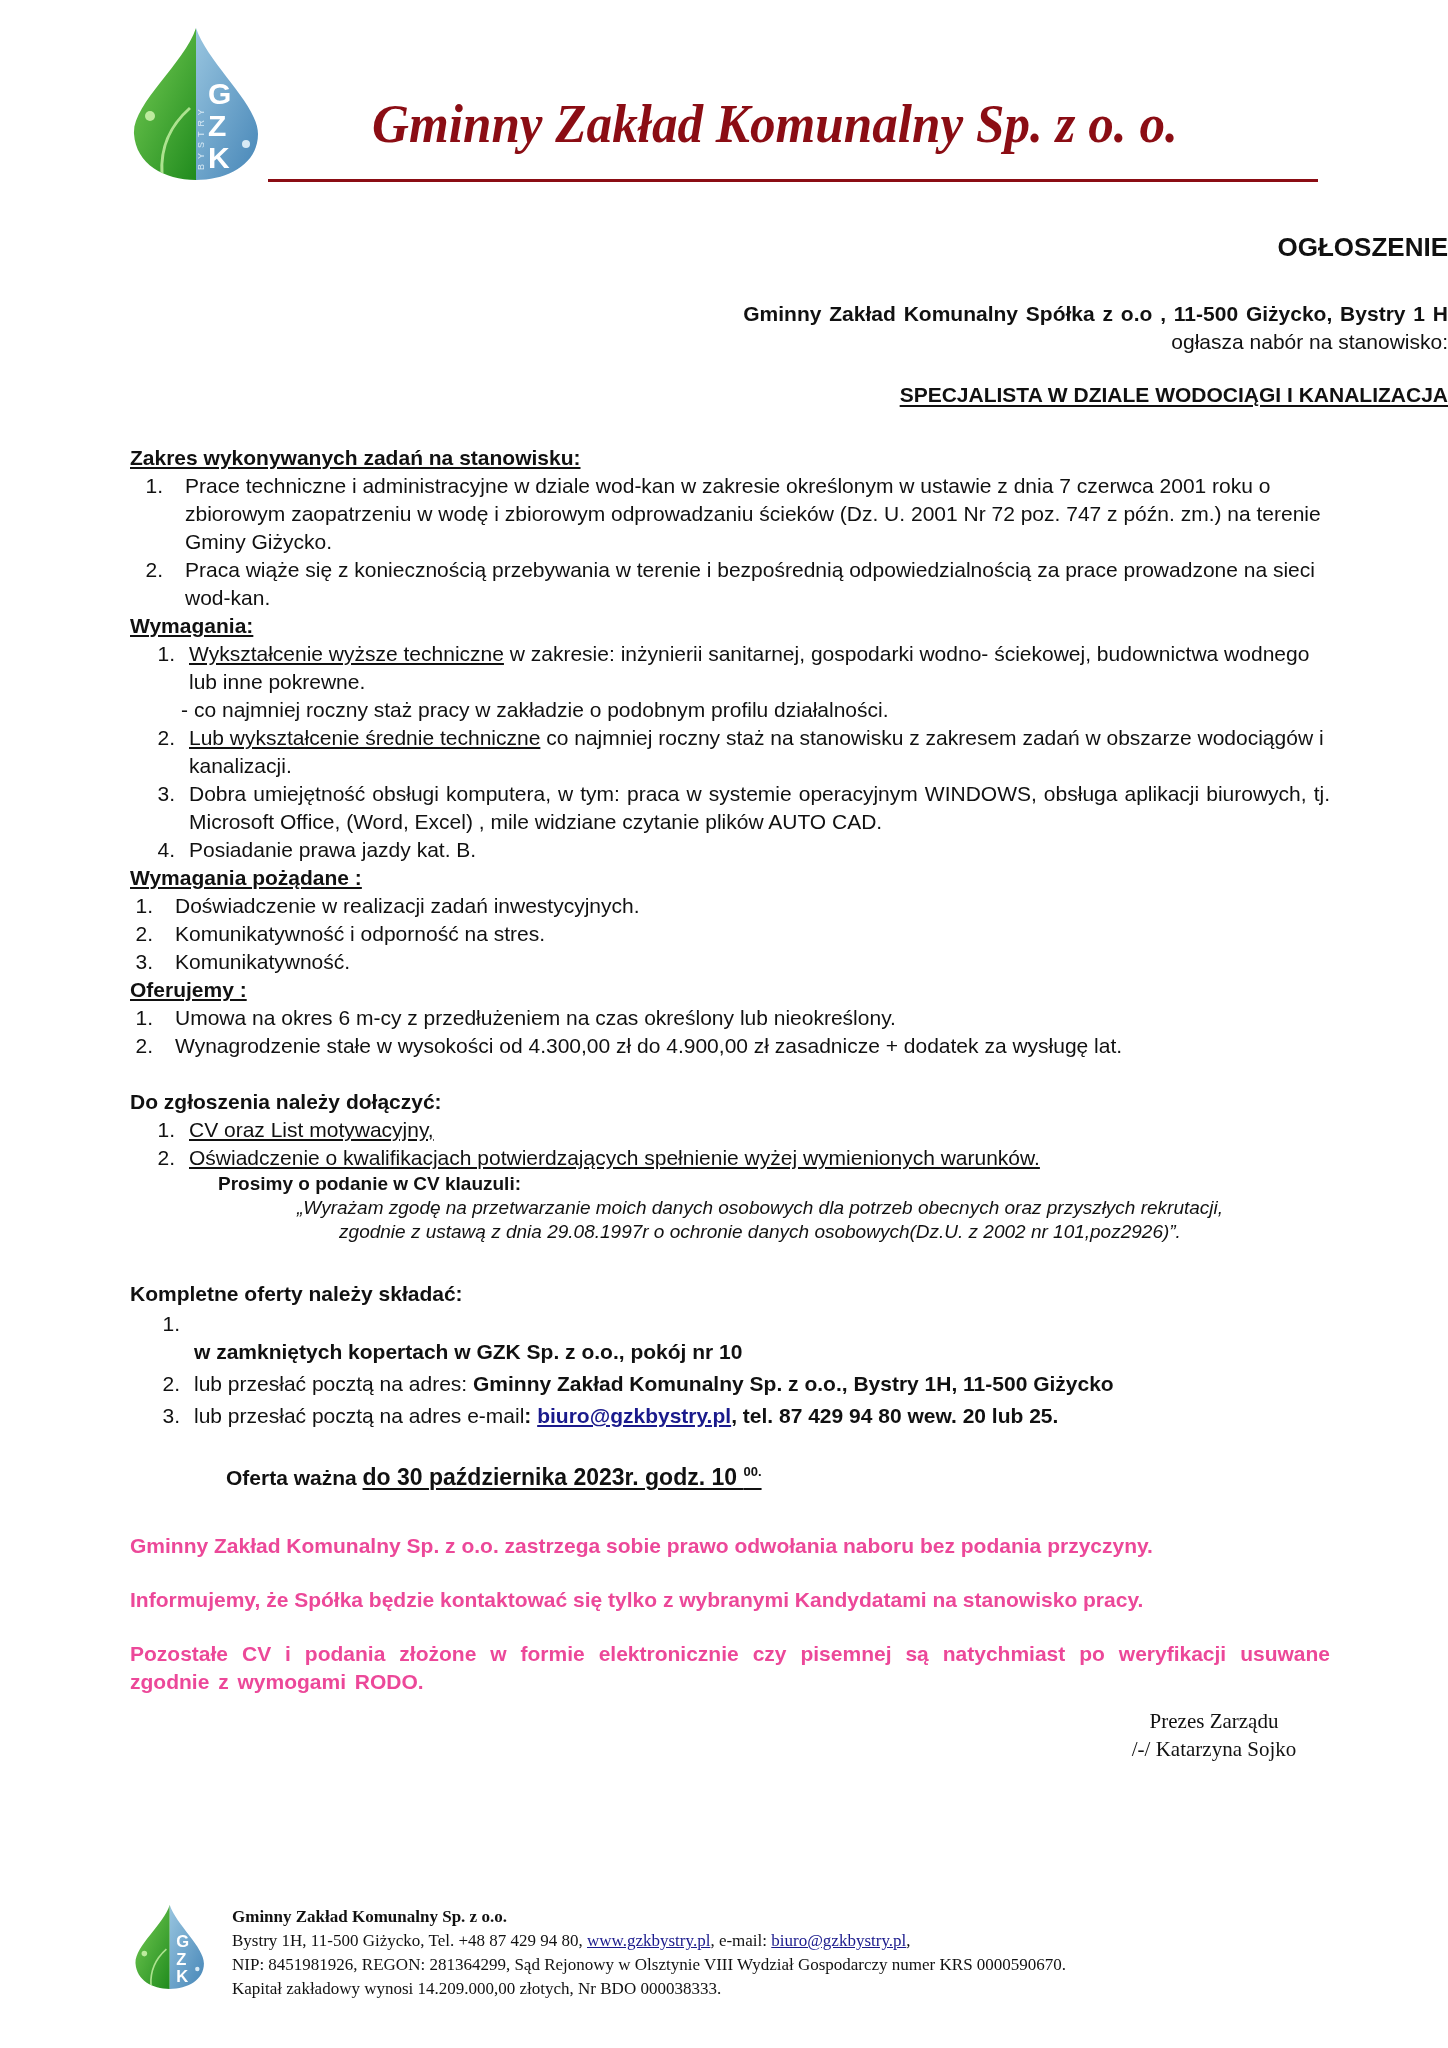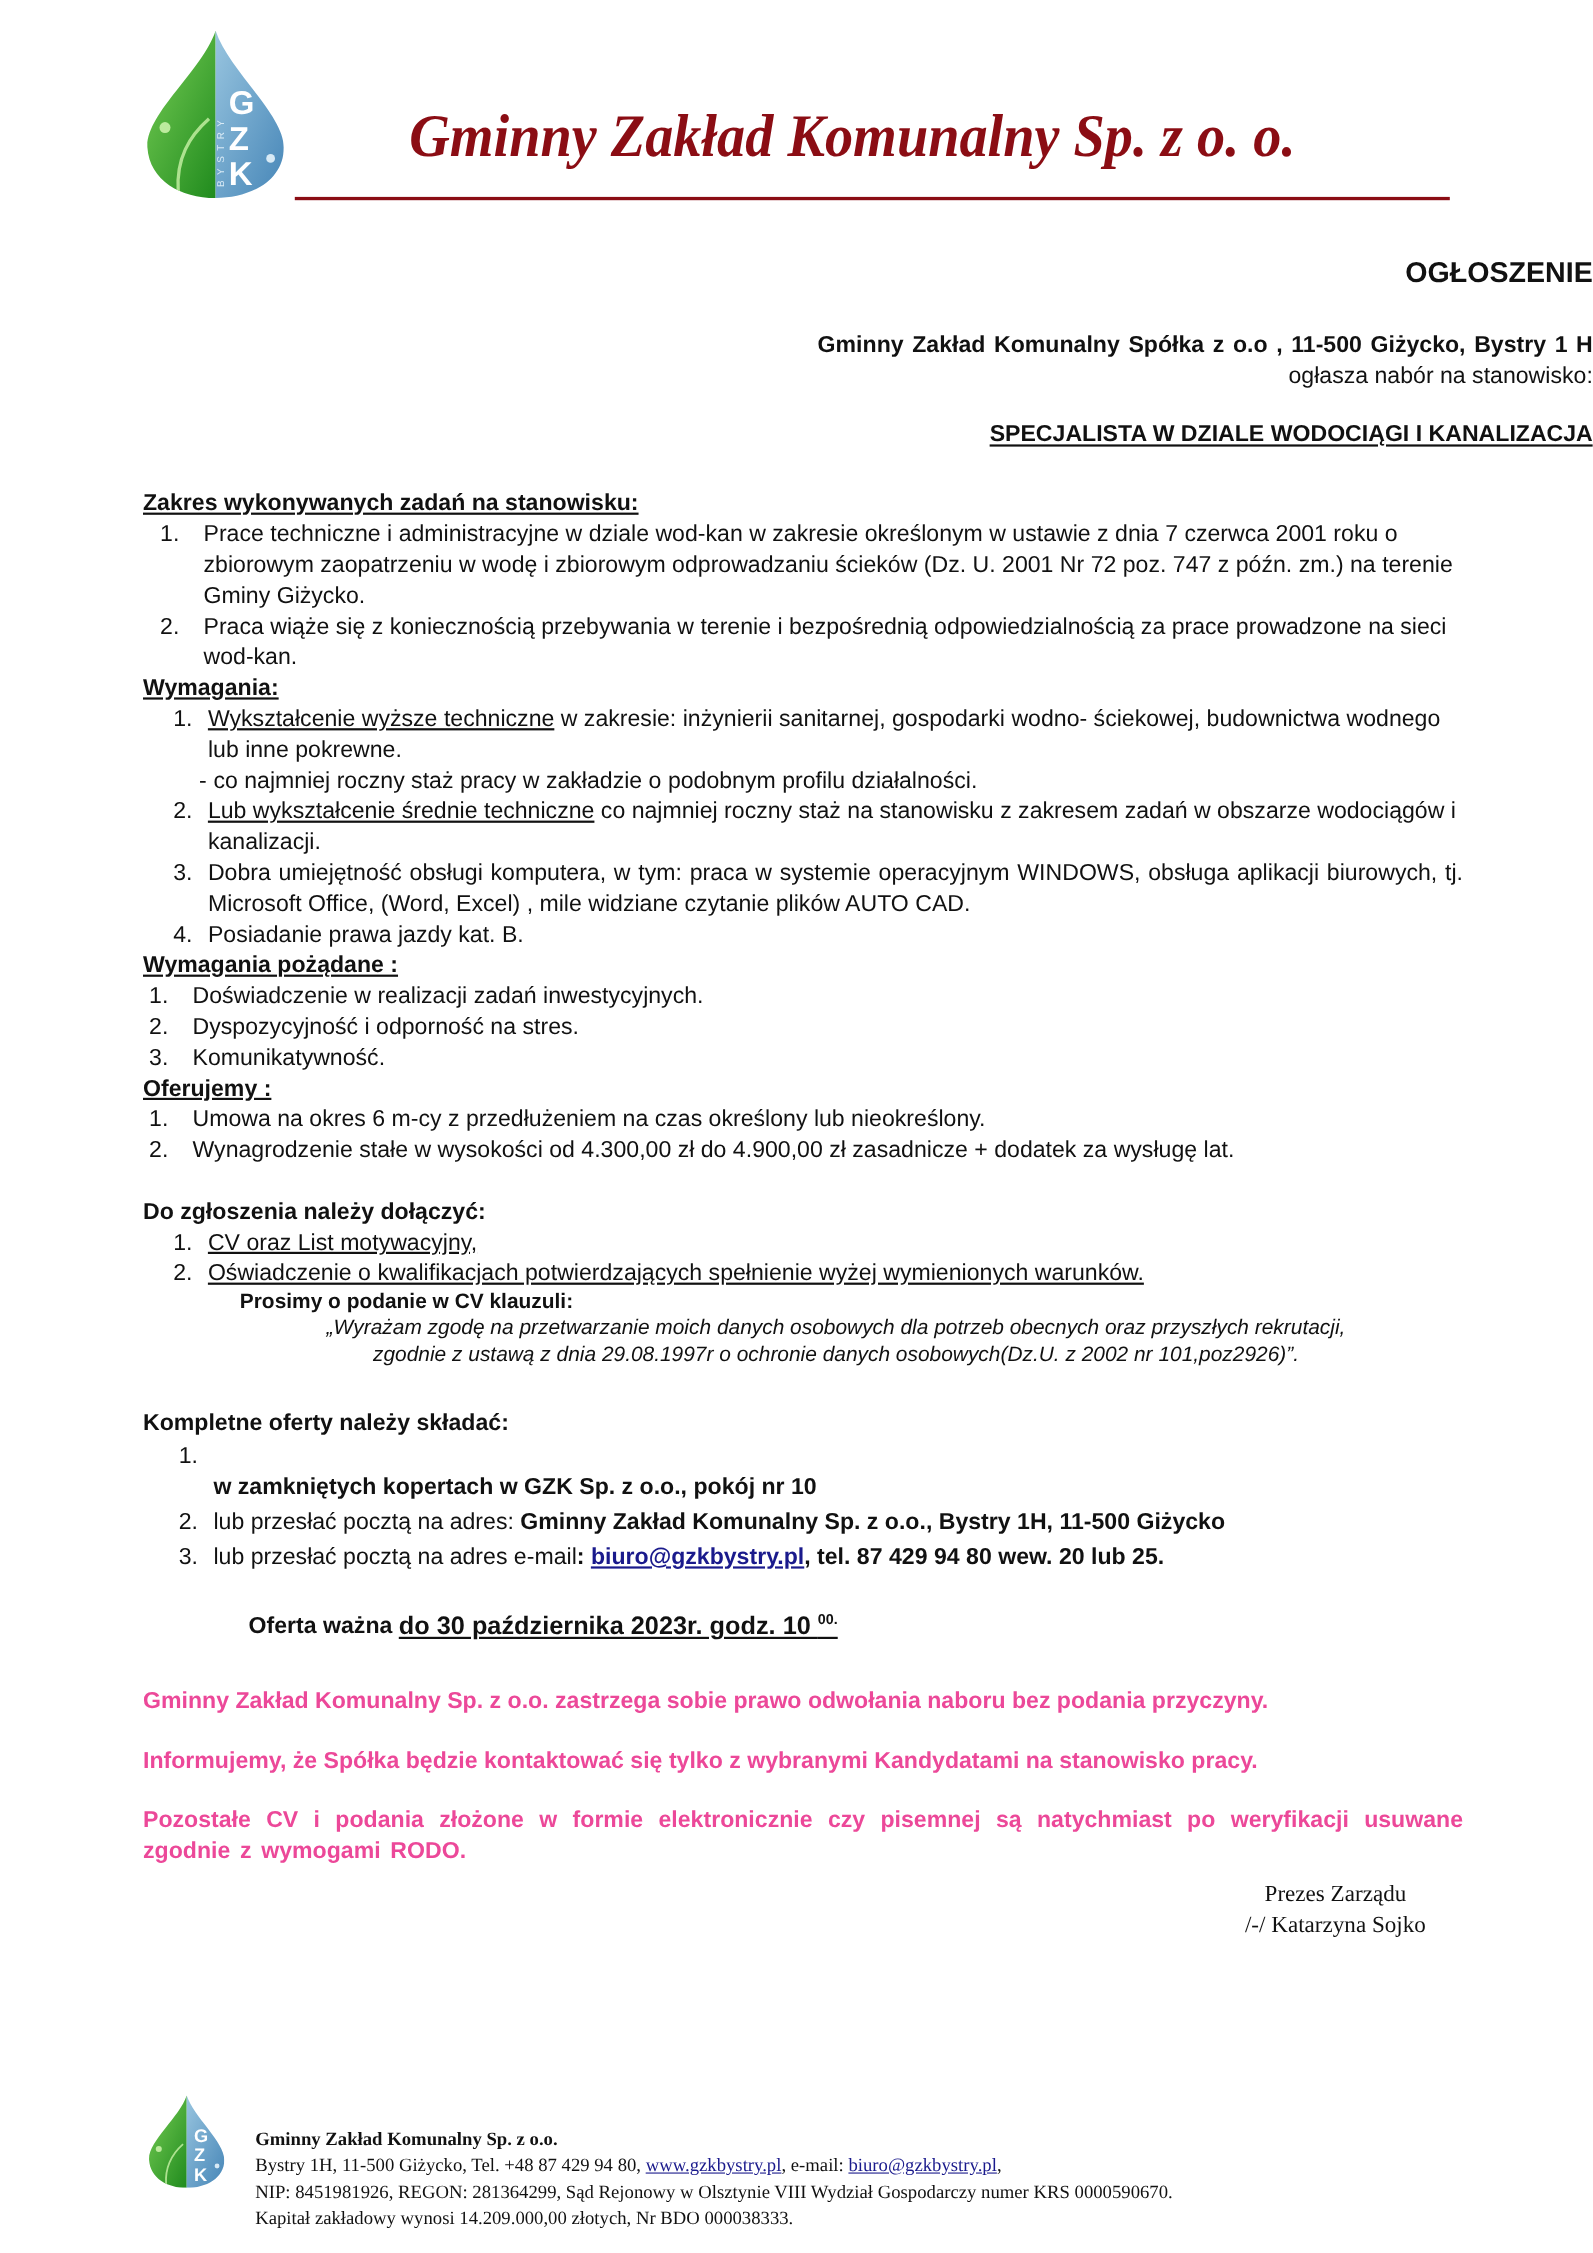--- a/index.html
+++ b/index.html
@@ -29,21 +29,21 @@
   .klauzula { font-style:italic; text-align:center; padding-left:60px; font-size:20px; }
   .b { font-weight:bold;margin-top:28px; }
   .link { color:#1a1a8c; text-decoration:underline; font-weight:bold; }
   .offer { padding-left:96px; font-weight:bold; margin-top:26px; }
   .offer .deadline { font-size:23px; text-decoration:underline; text-decoration-thickness:2px; text-underline-offset:3px; }
   .offer sup { font-size:13px; }
   .green { color:#ec4899; font-weight:bold; }
   .justify { text-align:justify; text-align-last:left; }
   .sign { position:absolute; left:1100px; top:1707px; font-family:"Liberation Serif", serif; font-size:21px; line-height:28px; text-align:center; width:228px; }
   .footer-logo { position:absolute; left:130px; top:1902px; }
-  .footer { position:absolute; left:232px; top:1905px; font-family:"Liberation Serif", serif; font-size:17px; line-height:24px; white-space:nowrap;margin-top:28px; }
+  .footer { position:absolute; left:232px; top:1905px; font-family:"Liberation Serif", serif; font-size:17px; line-height:24px; white-space:nowrap; }
   .footer .fname { font-weight:bold; }
   .footer a { color:#1a1a8c; text-decoration:underline; }
 </style>
 </head>
 <body>
 
 <svg class="logo" style="left:124px;top:24px" width="145" height="160" viewBox="0 0 145 160">
   <defs>
     <linearGradient id="gl" x1="0" y1="0" x2="1" y2="1">
       <stop offset="0" stop-color="#7fd35a"></stop>
@@ -117,21 +117,21 @@
   </div>
 
   <div class="sec">Wymagania pożądane :</div>
   <div>
     <div class="li ind2" style="margin-left:-10px">
       <span class="num">1.</span>
       <span class="txt">Doświadczenie w realizacji zadań inwestycyjnych.</span>
     </div>
     <div class="li ind2" style="margin-left:-10px">
       <span class="num">2.</span>
-      <span class="txt">Dyspozycyjność i odporność na stres.</span>
+      <span class="txt">Komunikatywność i odporność na stres.</span>
     </div>
     <div class="li ind2" style="margin-left:-10px">
       <span class="num">3.</span>
       <span class="txt">Komunikatywność.</span>
     </div>
   </div>
 
   <div class="sec">Oferujemy :</div>
   <div>
     <div class="li ind2" style="margin-left:-10px">

